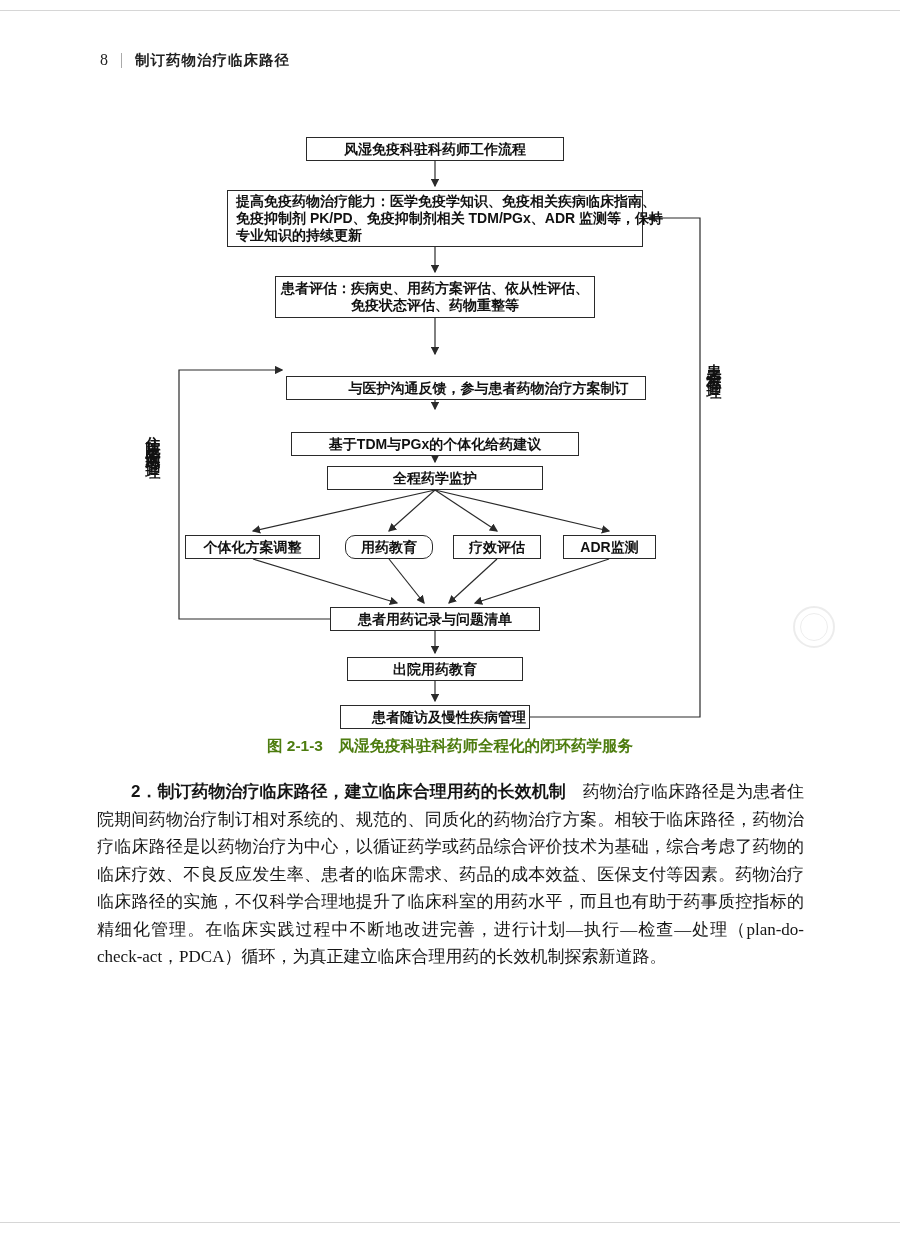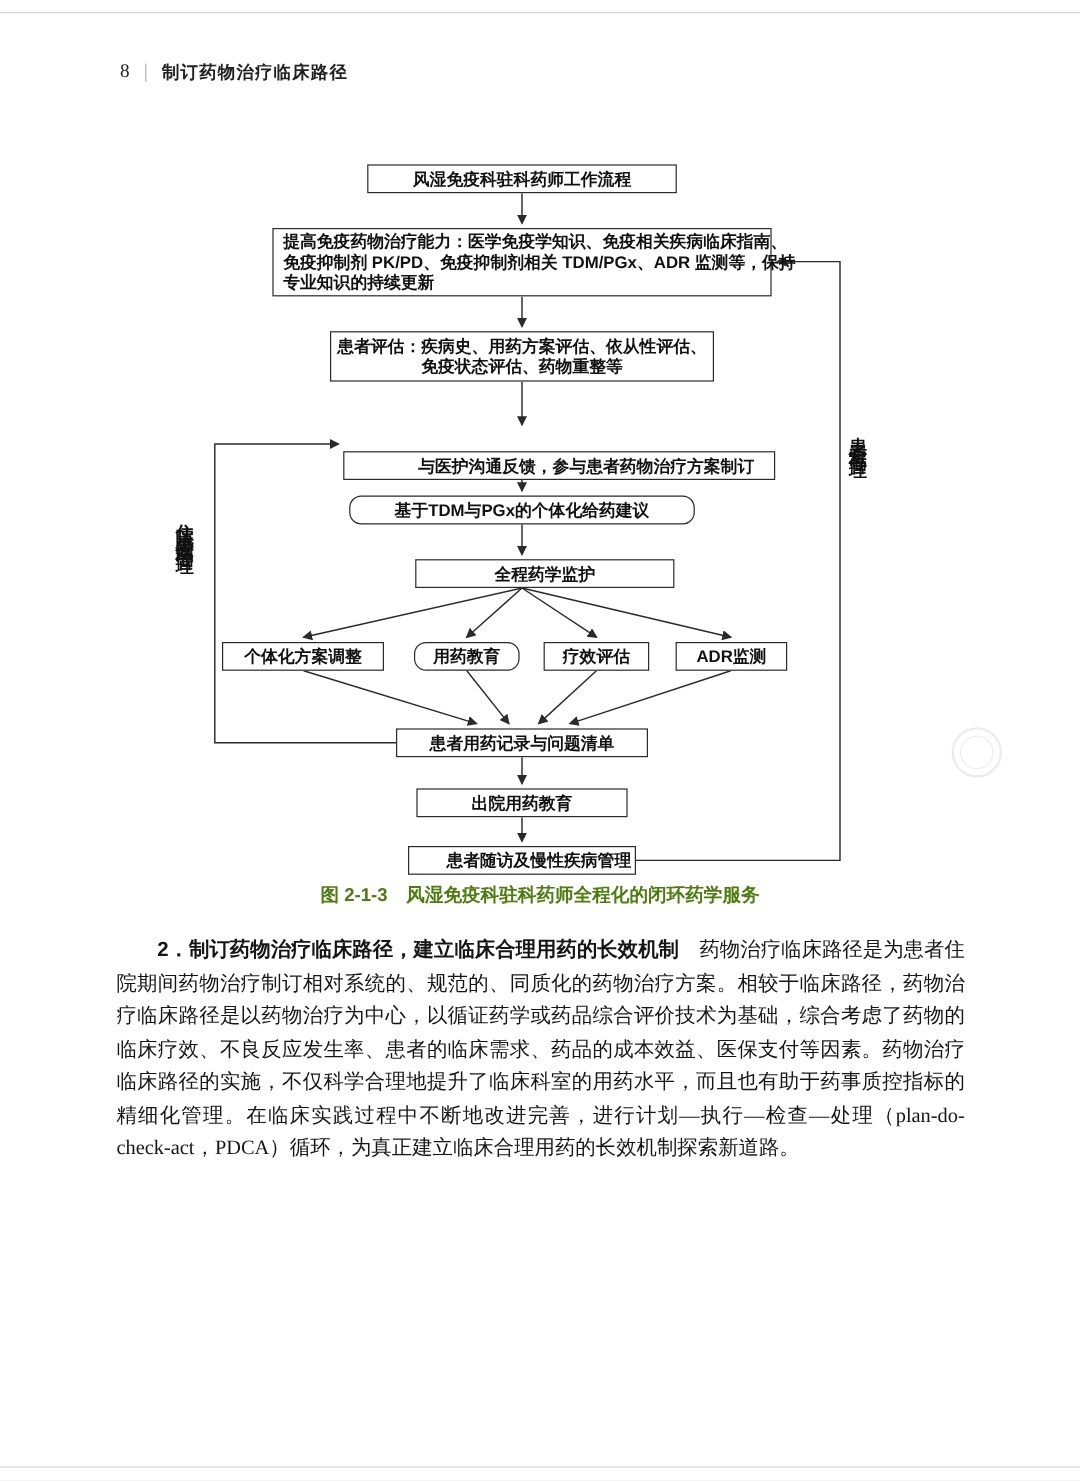--- a/index.html
+++ b/index.html
@@ -101,25 +101,25 @@
       <div>
         <span class="bl">患者评估：疾病史、用药方案评估、依从性评估、</span>
         <span class="bl">免疫状态评估、药物重整等</span>
       </div>
     </div>
 
     <div class="fb" style="left:286px;top:376px;width:360px;height:24px;padding-left:45px;">
       <span>与医护沟通反馈，参与患者药物治疗方案制订</span>
     </div>
 
-    <div class="fb" style="left:291px;top:413px;width:288px;height:24px;border-radius:10px;">
+    <div class="fb" style="left:291px;top:432px;width:288px;height:24px;">
       <span>基于TDM与PGx的个体化给药建议</span>
     </div>
 
-    <div class="fb" style="left:327px;top:466px;width:216px;height:24px;margin-left:19px;">
+    <div class="fb" style="left:327px;top:466px;width:216px;height:24px;">
       <span>全程药学监护</span>
     </div>
 
     <div class="fb" style="left:185px;top:535px;width:135px;height:24px;">
       <span>个体化方案调整</span>
     </div>
     <div class="fb" style="left:345px;top:535px;width:88px;height:24px;border-radius:10px;">
       <span>用药教育</span>
     </div>
     <div class="fb" style="left:453px;top:535px;width:88px;height:24px;">

